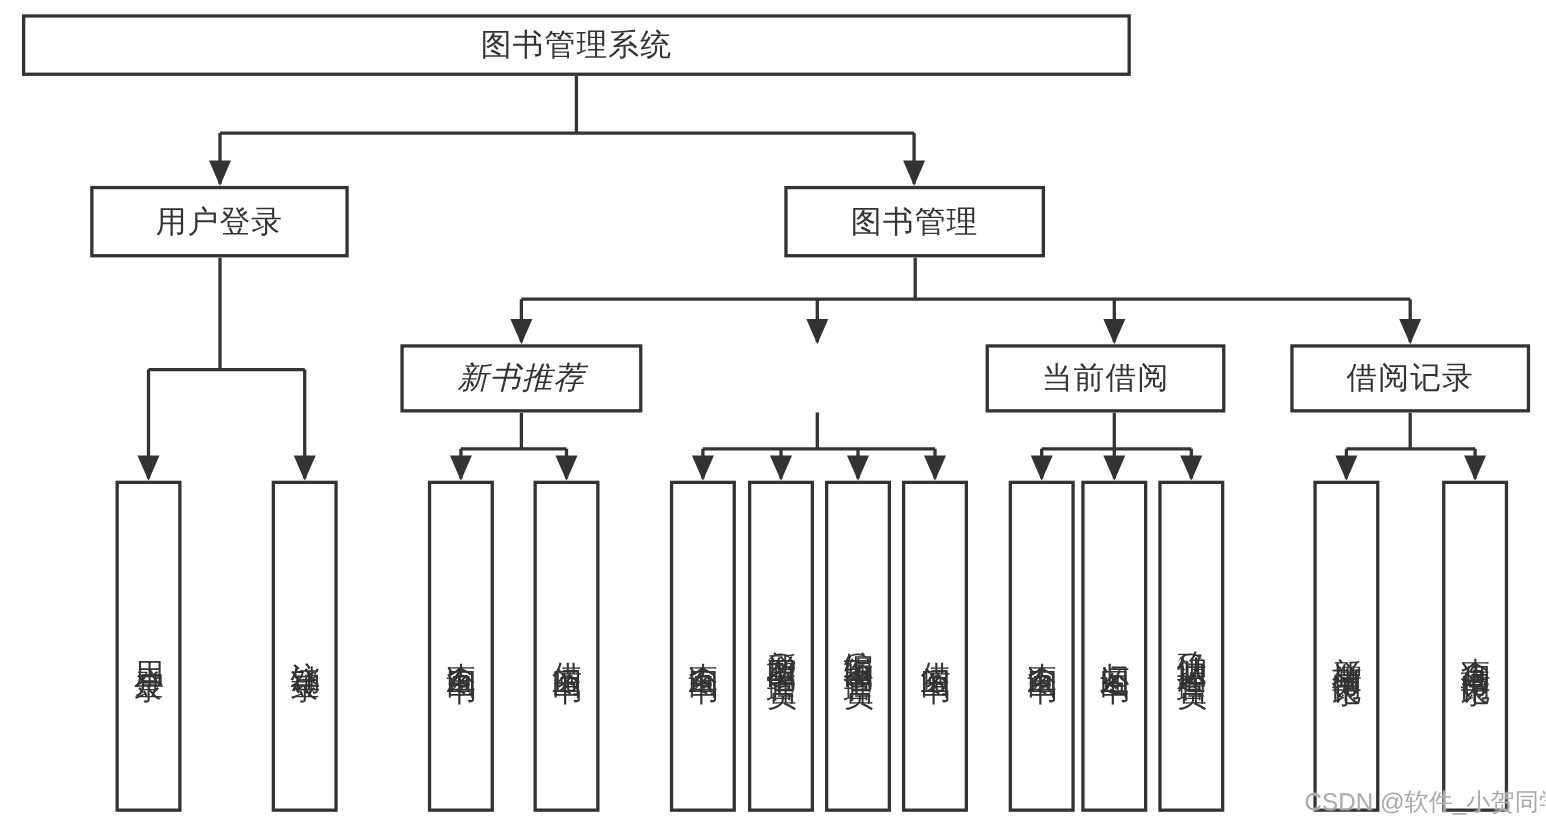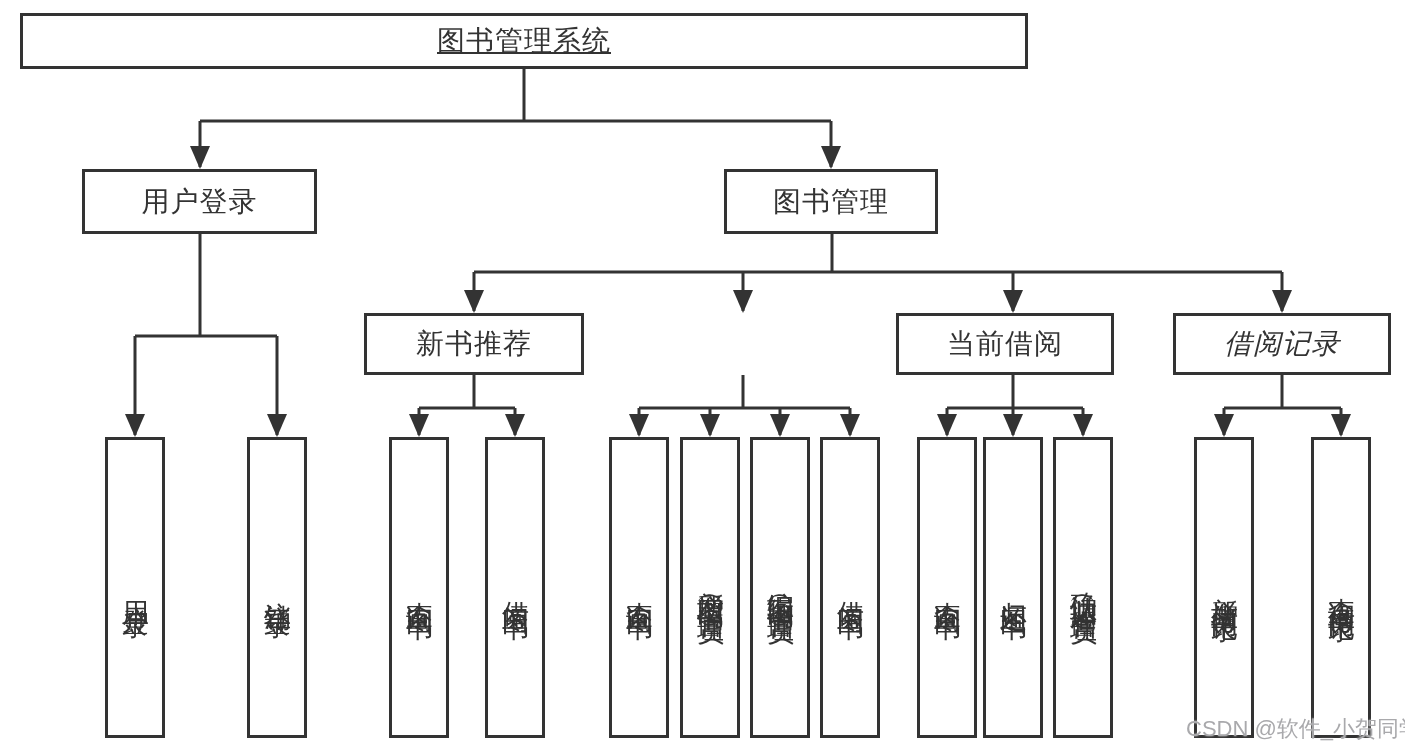--- a/index.html
+++ b/index.html
@@ -52,27 +52,27 @@
     width: 60px;
     top: 437px;
     height: 301px;
     writing-mode: vertical-rl;
     text-orientation: mixed;
     font-size: 27px;
     letter-spacing: 4px;
     line-height: 1;
   }
   
-  .n-root      { left: 20px;   top: 13px;  width: 1008px; height: 56px; text-decoration: underline; }
+  .n-root      { left: 20px;   top: 13px;  width: 1008px; height: 56px; }
   .n-login     { left: 82px;   top: 169px; width: 235px;  height: 65px; }
-  .n-bookmgmt  { left: 713px;  top: 169px; width: 214px;  height: 65px; margin-left: 11px; }
-  .n-newbook   { left: 364px;  top: 313px; width: 220px;  height: 62px; }
+  .n-bookmgmt  { left: 713px;  top: 169px; width: 237px;  height: 65px; }
+  .n-newbook   { left: 364px;  top: 313px; width: 220px;  height: 62px; font-style: italic; }
   .n-borrow    { left: 634px;  top: 313px; width: 218px;  height: 62px; }
   .n-current   { left: 896px;  top: 313px; width: 218px;  height: 62px; }
-  .n-record    { left: 1173px; top: 313px; width: 218px;  height: 62px; font-style: italic; }
+  .n-record    { left: 1173px; top: 313px; width: 218px;  height: 62px; }
   .lf-1  { left: 105px; }
   .lf-2  { left: 247px; }
   .lf-3  { left: 389px; }
   .lf-4  { left: 485px; }
   .lf-5  { left: 609px; }
   .lf-6  { left: 680px; }
   .lf-7  { left: 750px; }
   .lf-8  { left: 820px; }
   .lf-9  { left: 917px; }
   .lf-10 { left: 983px; }

